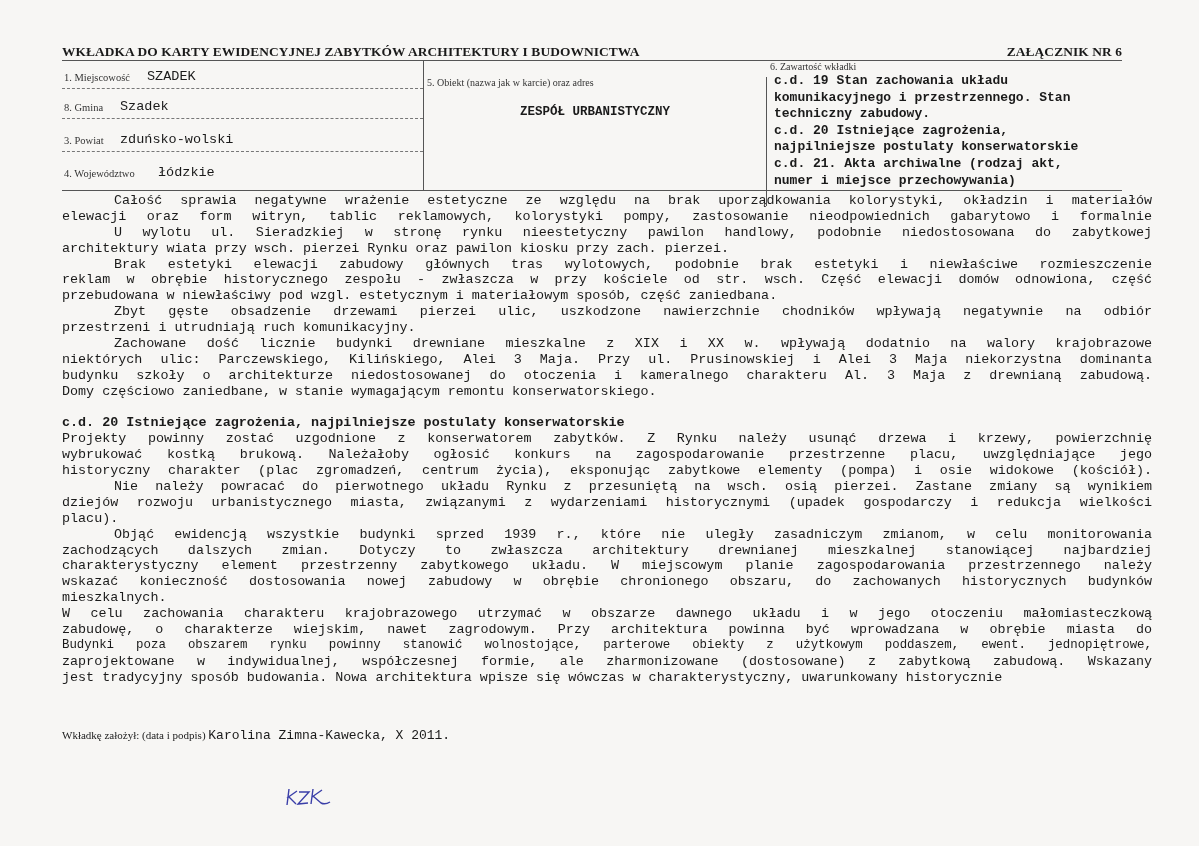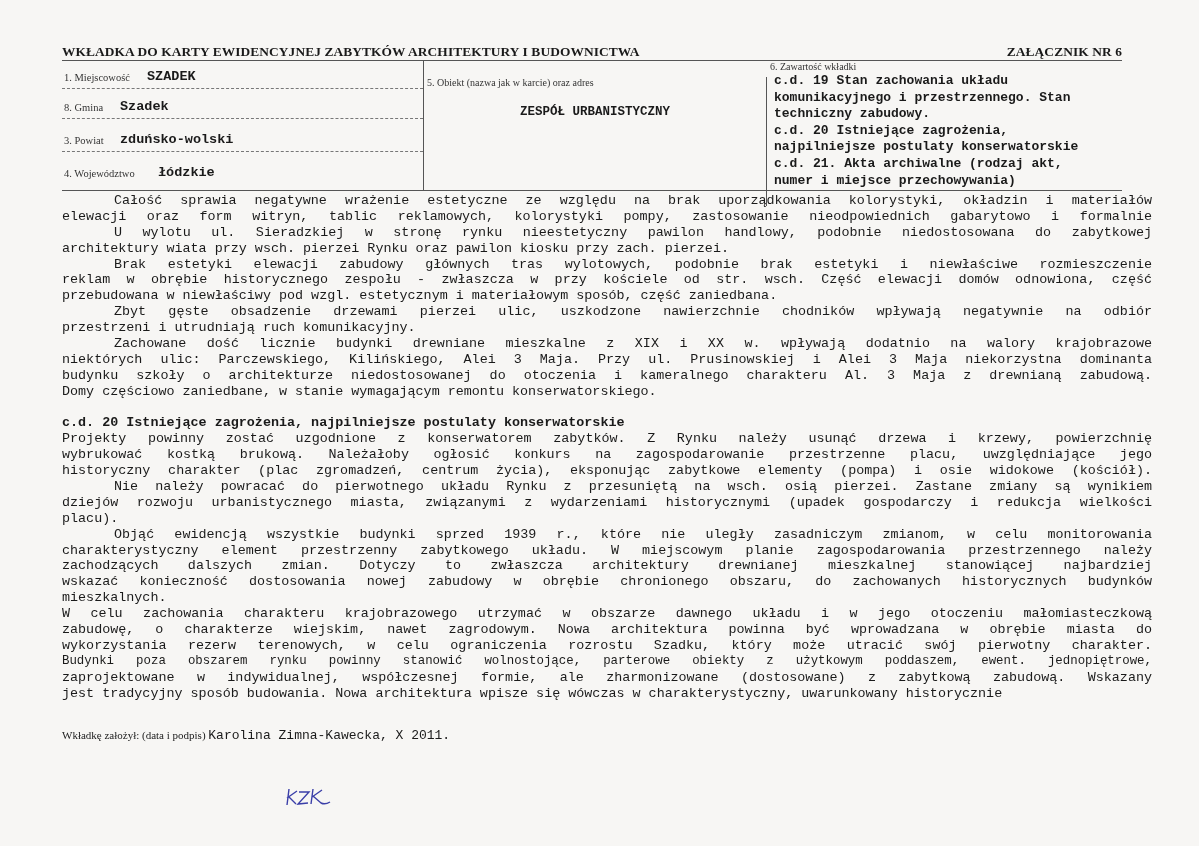--- a/index.html
+++ b/index.html
@@ -25,21 +25,21 @@
   .col1 { position: absolute; left: 0; top: 0; width: 361px; height: 100%; border-right: 1.5px solid #555; }
   .col2 { position: absolute; left: 362px; top: 16px; width: 342px; height: 100%; border-right: 1.5px solid #555; }
   .col3 { position: absolute; left: 705px; top: 0; width: 355px; height: 100%; }
   .field {
     position: absolute; left: 0; width: 361px; height: 28px;
     border-bottom: 1px dashed #777; box-sizing: border-box;
   }
   .field .lbl { position: absolute; left: 2px; bottom: 5px; font-size: 10.5px; color: #333; }
   .field .val {
     position: absolute; bottom: 4px; font-family: "Liberation Mono", monospace;
-    font-weight: bold; font-size: 13.5px; margin-top: 17px;
+    font-weight: normal; font-size: 13.5px; margin-top: 17px;
   }
   .small-lbl { position: absolute; left: 3px; top: 0px; font-size: 10px; color: #333; }
   .obj-name {
     position: absolute; left: 0; width: 100%; top: 28px; text-align: center;
     font-family: "Liberation Mono", monospace; font-weight: bold; font-size: 12.5px;
   }
   .contents {
     position: absolute; left: 7px; top: 12px; width: 341px;
     font-family: "Liberation Mono", monospace; font-weight: bold; font-size: 13px;
     line-height: 16.6px; text-align: justify;
@@ -129,27 +129,26 @@
     <div class="line">Domy częściowo zaniedbane, w stanie wymagającym remontu konserwatorskiego.</div>
     <div class="gap"></div>
     <div class="line bold">c.d. 20 Istniejące zagrożenia, najpilniejsze postulaty konserwatorskie</div>
     <div class="line j">Projekty powinny zostać uzgodnione z konserwatorem zabytków. Z Rynku należy usunąć drzewa i krzewy, powierzchnię</div>
     <div class="line j">wybrukować kostką brukową. Należałoby ogłosić konkurs na zagospodarowanie przestrzenne placu, uwzględniające jego</div>
     <div class="line j">historyczny charakter (plac zgromadzeń, centrum życia), eksponując zabytkowe elementy (pompa) i osie widokowe (kościół).</div>
     <div class="line j ind">Nie należy powracać do pierwotnego układu Rynku z przesuniętą na wsch. osią pierzei. Zastane zmiany są wynikiem</div>
     <div class="line j">dziejów rozwoju urbanistycznego miasta, związanymi z wydarzeniami historycznymi (upadek gospodarczy i redukcja wielkości</div>
     <div class="line">placu).</div>
     <div class="line j ind">Objąć ewidencją wszystkie budynki sprzed 1939 r., które nie uległy zasadniczym zmianom, w celu monitorowania</div>
+    <div class="line j">zachodzących dalszych zmian. Dotyczy to zwłaszcza architektury drewnianej mieszkalnej stanowiącej najbardziej</div>
     <div class="line j">charakterystyczny element przestrzenny zabytkowego układu. W miejscowym planie zagospodarowania przestrzennego należy</div>
-    <div class="line j">zachodzących dalszych zmian. Dotyczy to zwłaszcza architektury drewnianej mieszkalnej stanowiącej najbardziej</div>
     <div class="line j">wskazać konieczność dostosowania nowej zabudowy w obrębie chronionego obszaru, do zachowanych historycznych budynków</div>
     <div class="line">mieszkalnych.</div>
     <div class="line j">W celu zachowania charakteru krajobrazowego utrzymać w obszarze dawnego układu i w jego otoczeniu małomiasteczkową</div>
-    <div class="line j">zabudowę, o charakterze wiejskim, nawet zagrodowym. Nowa architektura powinna być wprowadzana w obrębie miasta do</div>
-    <div class="line j">wykorzystania rezerw terenowych, w celu ograniczenia rozrostu Szadku, który może utracić swój pierwotny charakter.</div>
+    <div class="line j">zabudowę, o charakterze wiejskim, nawet zagrodowym. Przy architektura powinna być wprowadzana w obrębie miasta do</div>
     <div class="line j small-line">Budynki poza obszarem rynku powinny stanowić wolnostojące, parterowe obiekty z użytkowym poddaszem, ewent. jednopiętrowe,</div>
     <div class="line j">zaprojektowane w indywidualnej, współczesnej formie, ale zharmonizowane (dostosowane) z zabytkową zabudową. Wskazany</div>
     <div class="line">jest tradycyjny sposób budowania. Nowa architektura wpisze się wówczas w charakterystyczny, uwarunkowany historycznie</div>
   </div>
 
   <div class="footer"><span>Wkładkę założył: (data i podpis)</span> <span class="mono">Karolina Zimna-Kawecka, X 2011.</span></div>
 
   <svg class="signature" viewBox="0 0 50 24">
     <path d="M6 4 L4 20 M4 13 L14 6 M6 12 L13 19" stroke="#3b3fa8" stroke-width="1.4" fill="none"></path>
     <path d="M16 7 L26 7 L15 19 L25 18" stroke="#3b3fa8" stroke-width="1.4" fill="none"></path>

